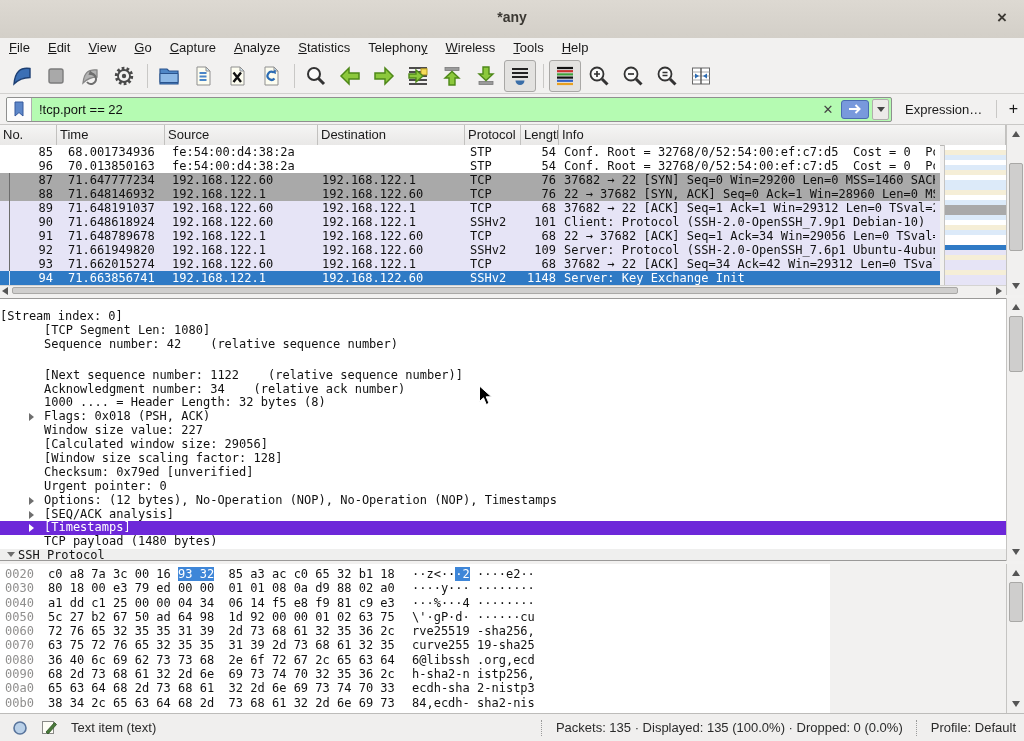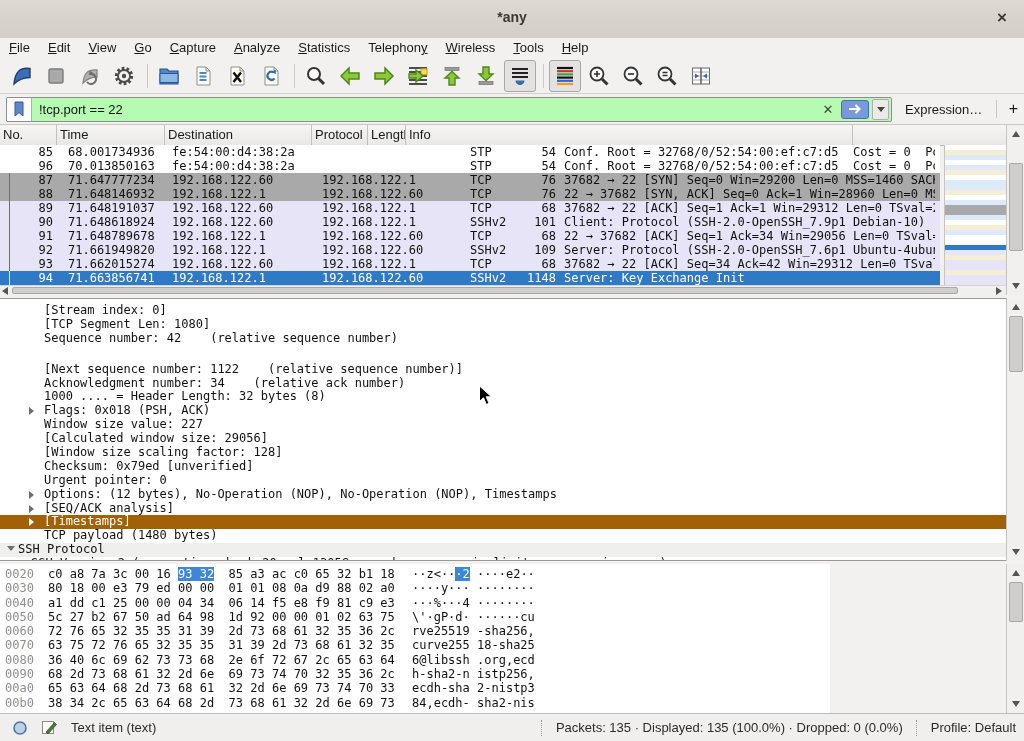--- a/index.html
+++ b/index.html
@@ -77,21 +77,21 @@
   .tri-lf{width:0;height:0;border-top:4px solid transparent;border-bottom:4px solid transparent;border-right:6px solid #555;}
   .tri-rt{width:0;height:0;border-top:4px solid transparent;border-bottom:4px solid transparent;border-left:6px solid #555;}
   .thumb{position:absolute;left:2px;width:14px;background:#cfcecd;border:1px solid #a9a8a6;border-radius:2px;box-sizing:border-box;}
   #hscroll{left:0;top:285px;width:1006px;height:10px;background:#f1f0ef;border-top:1px solid #d5d4d2;}
   #hthumb{position:absolute;left:12px;top:1px;height:7px;width:946px;background:#cfcecd;border:1px solid #a9a8a6;border-radius:2px;box-sizing:border-box;}
   
   #details{left:0;top:298px;width:1006px;height:263px;background:#fff;
     border-top:1px solid #9a9998;border-bottom:1px solid #9a9998;overflow:hidden;
     font-family:"DejaVu Sans Mono","Liberation Mono",monospace;font-size:12px;padding-top:5px;box-sizing:border-box;}
   .dline{height:13.9px;line-height:13.9px;white-space:pre;position:relative;color:#111;}
-  .dline.sel{background:#a16207;color:#fff;}
+  .dline.sel{background:#6d28d9;color:#fff;}
   .dline.shade{background:#efefee;}
   .dexp{position:absolute;top:3px;width:0;height:0;}
   .dexp.r{border-top:4px solid transparent;border-bottom:4px solid transparent;border-left:5px solid #6e6e6e;}
   .dexp.d{border-left:4px solid transparent;border-right:4px solid transparent;border-top:5px solid #6e6e6e;}
   .dline.sel .dexp.r{border-left-color:#fff;}
   
   #hexpane{left:0;top:564px;width:830px;height:149px;background:#fff;overflow:hidden;
     font-family:"DejaVu Sans Mono","Liberation Mono",monospace;font-size:12px;padding-top:3px;box-sizing:border-box;}
   #hexoffsetbg{position:absolute;left:0;top:564px;width:40px;height:149px;background:#ececeb;border-right:1px solid #dcdbda;}
   .hrow{height:14.3px;line-height:14.3px;white-space:pre;position:relative;}
@@ -307,20 +307,21 @@
       </div>
   </div>
   <div id="expression">Expression…</div>
   <div id="fsep"></div>
   <div id="addbtn">+</div>
 </div>
 
 <div class="abs" id="plheader">
     <div class="hcell" style="width: 57px;">No.</div>
     <div class="hcell" style="width: 108px;">Time</div>
+    <div class="hcell" style="width: 153px;">Source</div>
     <div class="hcell" style="width: 147px;">Destination</div>
     <div class="hcell" style="width: 56px;">Protocol</div>
     <div class="hcell" style="width: 38px;">Length</div>
     <div class="hcell" style="width: 447px;">Info</div>
     <div class="hcell" style="flex: 1 1 0%;"></div>
   </div>
 <div class="abs" id="plrows">
     <div class="prow c-white"><div class="pc no">85</div><div class="pc time">68.001734936</div><div class="pc src">fe:54:00:d4:38:2a</div><div class="pc dst"></div><div class="pc proto">STP</div><div class="pc len">54</div><div class="pc info">Conf. Root = 32768/0/52:54:00:ef:c7:d5  Cost = 0  Port = </div></div>
     <div class="prow c-white"><div class="pc no">96</div><div class="pc time">70.013850163</div><div class="pc src">fe:54:00:d4:38:2a</div><div class="pc dst"></div><div class="pc proto">STP</div><div class="pc len">54</div><div class="pc info">Conf. Root = 32768/0/52:54:00:ef:c7:d5  Cost = 0  Port = </div></div>
     <div class="prow c-gray rel"><div class="pc no">87</div><div class="pc time">71.647777234</div><div class="pc src">192.168.122.60</div><div class="pc dst">192.168.122.1</div><div class="pc proto">TCP</div><div class="pc len">76</div><div class="pc info">37682 → 22 [SYN] Seq=0 Win=29200 Len=0 MSS=1460 SACK_PERM</div></div>
@@ -377,21 +378,21 @@
   <div class="sbtn" style="top:1px;left:0;width:10px;height:8px;">
       <div class="tri-lf"></div>
     </div>
   <div id="hthumb"></div>
   <div class="sbtn" style="top:1px;left:994px;width:10px;height:8px;">
       <div class="tri-rt"></div>
     </div>
 </div>
 
 <div class="abs" id="details">
-    <div class="dline" style="padding-left: 44px;">[Stream index: 0]</div>
+    <div class="dline" style=" margin-top: 6px;">[Stream index: 0]</div>
     <div class="dline" style="padding-left: 44px;">[TCP Segment Len: 1080]</div>
     <div class="dline" style="padding-left: 44px;">Sequence number: 42    (relative sequence number)</div>
     <div class="dline" style="padding-left: 44px; margin-top: 17px;">[Next sequence number: 1122    (relative sequence number)]</div>
     <div class="dline" style="padding-left: 44px;">Acknowledgment number: 34    (relative ack number)</div>
     <div class="dline" style="padding-left: 44px;">1000 .... = Header Length: 32 bytes (8)</div>
     <div class="dline" style="padding-left: 44px;"><div class="dexp r" style="left: 29px;"></div>Flags: 0x018 (PSH, ACK)</div>
     <div class="dline" style="padding-left: 44px;">Window size value: 227</div>
     <div class="dline" style="padding-left: 44px;">[Calculated window size: 29056]</div>
     <div class="dline" style="padding-left: 44px;">[Window size scaling factor: 128]</div>
     <div class="dline" style="padding-left: 44px;">Checksum: 0x79ed [unverified]</div>
@@ -414,21 +415,21 @@
     </div>
 </div>
 
 <div class="abs" id="hexoffsetbg"></div>
 <div class="abs" id="hexpane">
     <div class="hrow"><span class="hoff">0020</span><span class="hbytes"><span>c0 a8 7a 3c 00 16 </span><span class="hl">93 32</span><span>  85 a3 ac c0 65 32 b1 18</span></span><span class="hascii"><span>··z&lt;··</span><span class="hl">·2</span><span> ····e2··</span></span></div>
     <div class="hrow"><span class="hoff">0030</span><span class="hbytes"><span>80 18 00 e3 79 ed 00 00  01 01 08 0a d9 88 02 a0</span></span><span class="hascii"><span>····y··· ········</span></span></div>
     <div class="hrow"><span class="hoff">0040</span><span class="hbytes"><span>a1 dd c1 25 00 00 04 34  06 14 f5 e8 f9 81 c9 e3</span></span><span class="hascii"><span>···%···4 ········</span></span></div>
     <div class="hrow"><span class="hoff">0050</span><span class="hbytes"><span>5c 27 b2 67 50 ad 64 98  1d 92 00 00 01 02 63 75</span></span><span class="hascii"><span>\'·gP·d· ······cu</span></span></div>
     <div class="hrow"><span class="hoff">0060</span><span class="hbytes"><span>72 76 65 32 35 35 31 39  2d 73 68 61 32 35 36 2c</span></span><span class="hascii"><span>rve25519 -sha256,</span></span></div>
-    <div class="hrow"><span class="hoff">0070</span><span class="hbytes"><span>63 75 72 76 65 32 35 35  31 39 2d 73 68 61 32 35</span></span><span class="hascii"><span>curve255 18-sha25</span></span></div>
+    <div class="hrow"><span class="hoff">0070</span><span class="hbytes"><span>63 75 72 76 65 32 35 35  31 39 2d 73 68 61 32 35</span></span><span class="hascii"><span>curve255 19-sha25</span></span></div>
     <div class="hrow"><span class="hoff">0080</span><span class="hbytes"><span>36 40 6c 69 62 73 73 68  2e 6f 72 67 2c 65 63 64</span></span><span class="hascii"><span>6@libssh .org,ecd</span></span></div>
     <div class="hrow"><span class="hoff">0090</span><span class="hbytes"><span>68 2d 73 68 61 32 2d 6e  69 73 74 70 32 35 36 2c</span></span><span class="hascii"><span>h-sha2-n istp256,</span></span></div>
     <div class="hrow"><span class="hoff">00a0</span><span class="hbytes"><span>65 63 64 68 2d 73 68 61  32 2d 6e 69 73 74 70 33</span></span><span class="hascii"><span>ecdh-sha 2-nistp3</span></span></div>
     <div class="hrow"><span class="hoff">00b0</span><span class="hbytes"><span>38 34 2c 65 63 64 68 2d  73 68 61 32 2d 6e 69 73</span></span><span class="hascii"><span>84,ecdh- sha2-nis</span></span></div>
   </div>
 
 <div class="abs vscroll" id="vs-hex" style="left:1006px;top:564px;height:149px;">
   <div class="sbtn" style="top:2px;">
       <div class="tri-up"></div>
     </div>

